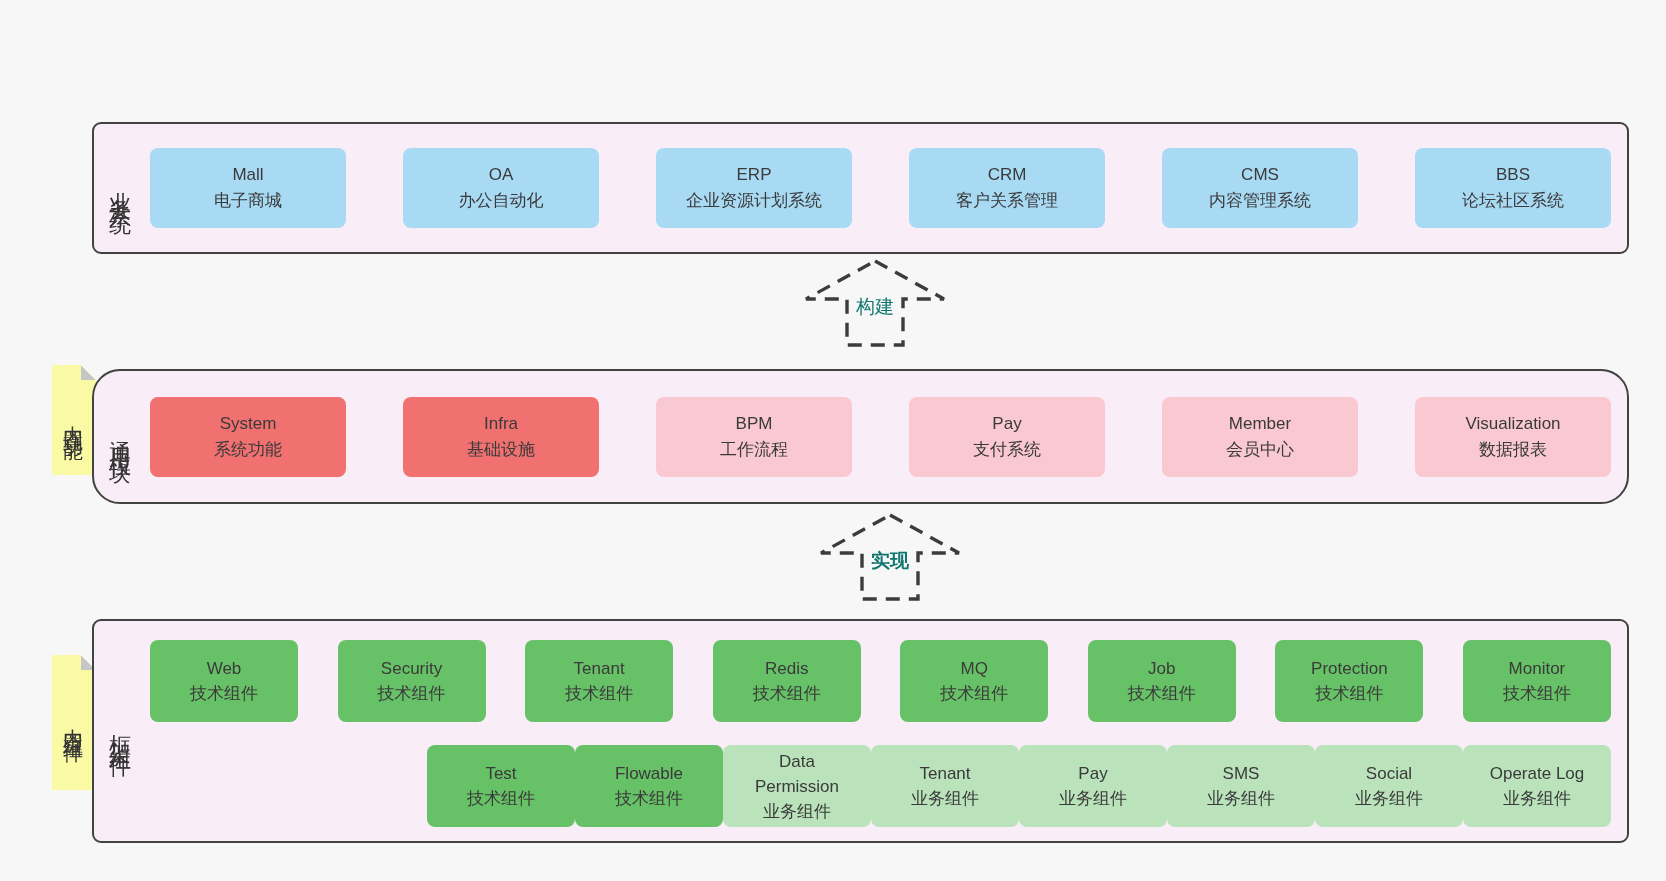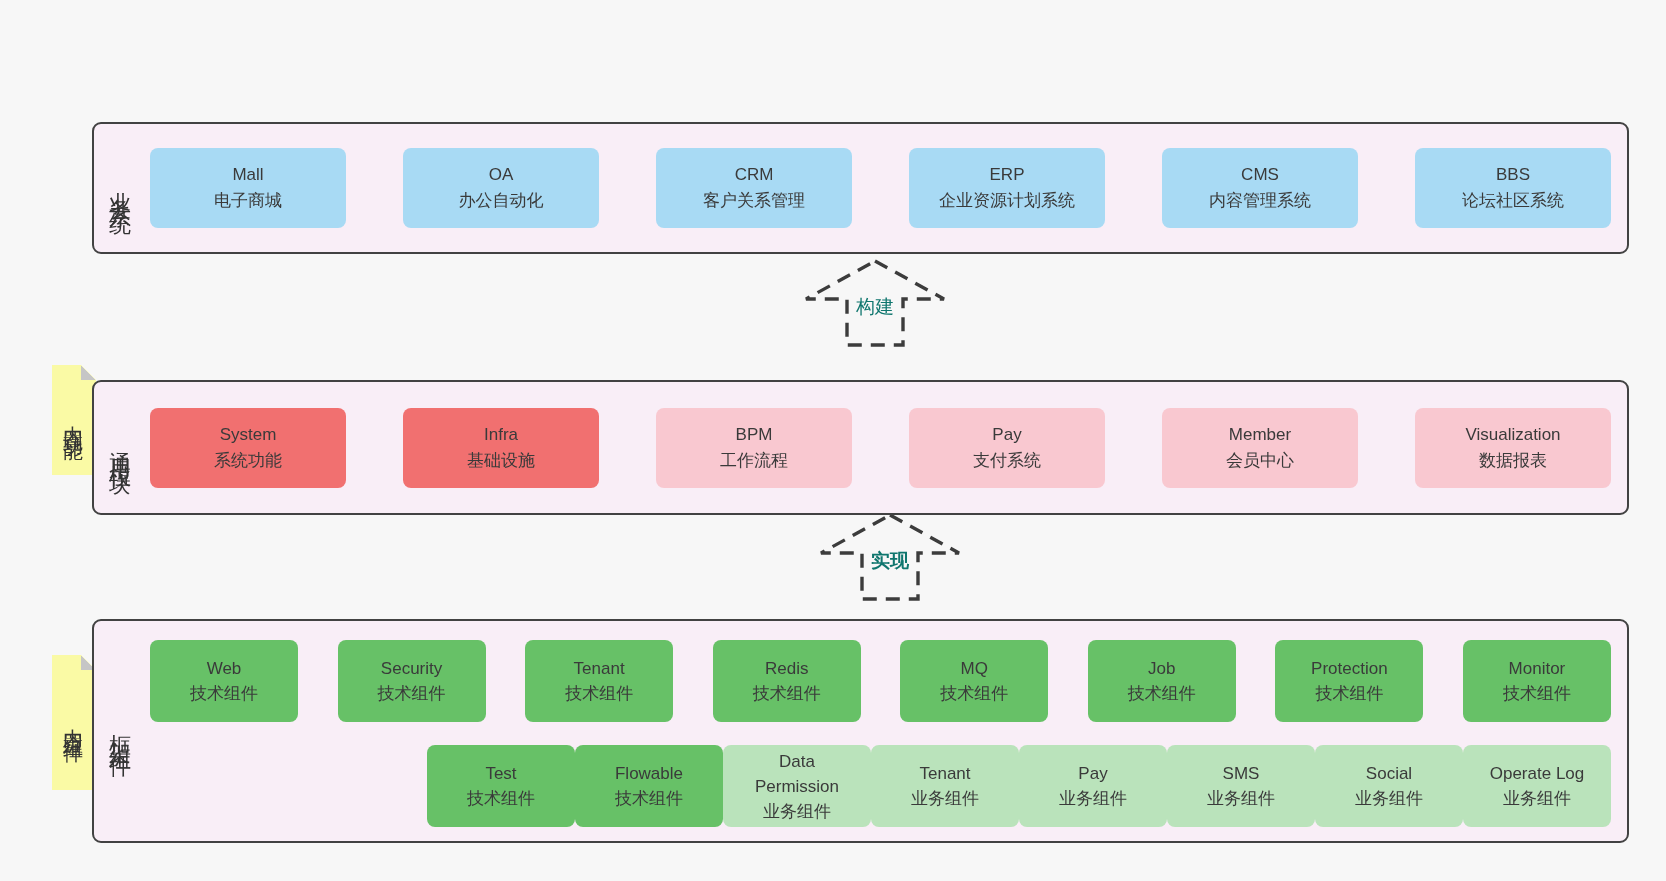--- a/index.html
+++ b/index.html
@@ -3,21 +3,21 @@
 <meta charset="utf-8">
 <style>
   html,body { margin:0; padding:0; background:#f7f7f7;
     font-family:"Liberation Sans","DejaVu Sans",sans-serif; color:#3a3a3a; }
   .canvas { position:relative; width:1666px; height:881px; background:#f7f7f7; overflow:hidden; }
 
   
   .band { position:absolute; left:92px; width:1537px; box-sizing:border-box;
     background:#f9eef7; border:2px solid #424242; border-radius:9px; z-index:1; }
   .band-1 { top:122px; height:132px; }
-  .band-2 { top:380px; height:135px; }
+  .band-2 { top:369px; height:135px;border-radius:28px; }
   .band-3 { top:619px; height:224px; }
 
   .band-label { position:absolute; left:11px; top:50%; transform:translateY(-50%);
     writing-mode:vertical-lr; text-orientation:upright; font-size:22px;
     letter-spacing:7px; color:#333; }
 
   .box-row { position:absolute; left:56px; right:16px;
     display:flex; justify-content:space-between; }
   .band-1 .box-row, .band-2 .box-row { top:50%; transform:translateY(-50%); }
   .band-3 .box-row.r1 { top:19px; }
@@ -63,26 +63,26 @@
     <div class="box-row">
       <div class="box w6 blue">
         <div>Mall</div>
         <div>电子商城</div>
       </div>
       <div class="box w6 blue">
         <div>OA</div>
         <div>办公自动化</div>
       </div>
       <div class="box w6 blue">
+        <div>ERP</div>
+        <div>企业资源计划系统</div>
+      </div>
+      <div class="box w6 blue">
         <div>CRM</div>
         <div>客户关系管理</div>
-      </div>
-      <div class="box w6 blue">
-        <div>ERP</div>
-        <div>企业资源计划系统</div>
       </div>
       <div class="box w6 blue">
         <div>CMS</div>
         <div>内容管理系统</div>
       </div>
       <div class="box w6 blue">
         <div>BBS</div>
         <div>论坛社区系统</div>
       </div>
     </div>

